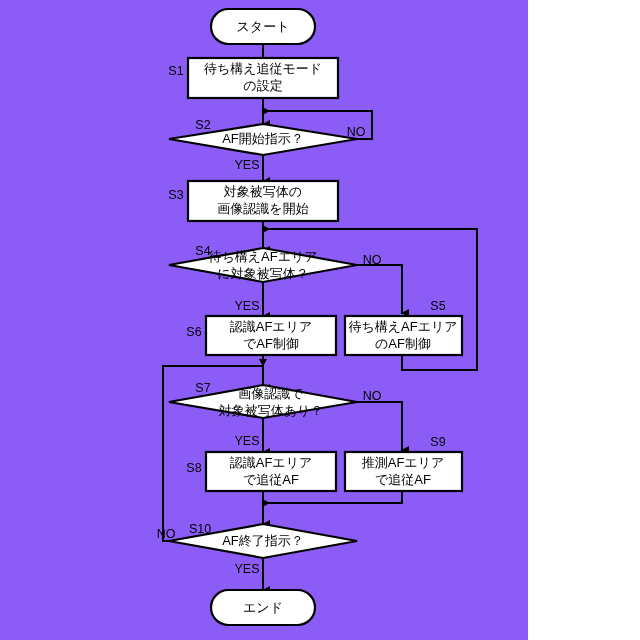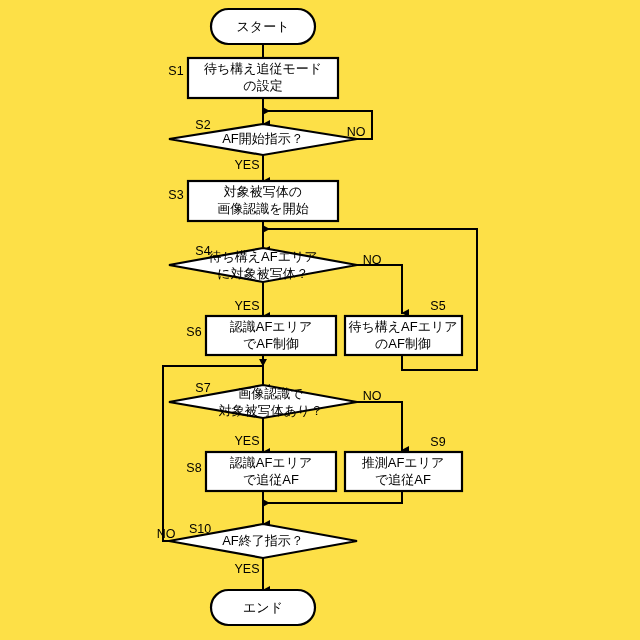--- a/index.html
+++ b/index.html
@@ -8,23 +8,23 @@
     background: #ffffff;
   }
   body {
     width: 640px;
     height: 640px;
     font-family: "Liberation Sans", sans-serif;
     overflow: hidden;
   }
   #flowchart-root {
     position: relative;
-    width: 640px;
+    width: 528px;
     height: 640px;
-    background: #fde047;
+    background: #8b5cf6;
   }
   svg.fc {
     display: block;
     width: 640px;
     height: 640px;
   }
   .node-shape {
     fill: #ffffff;
     stroke: #000000;
     stroke-width: 2.2;

